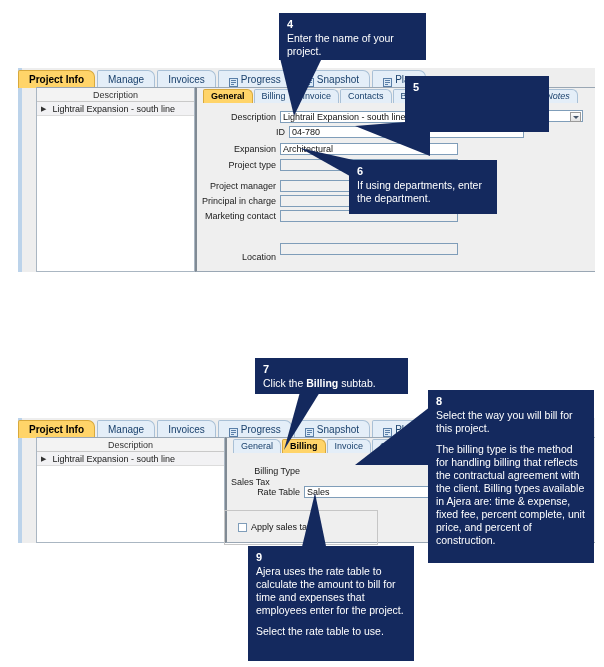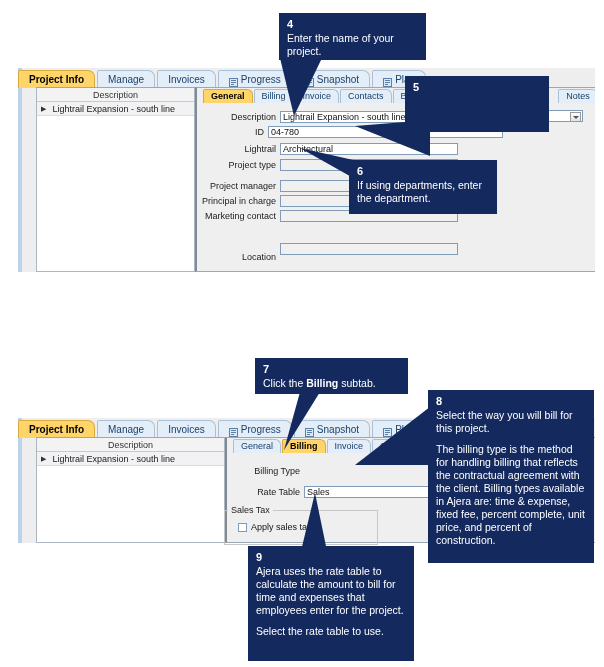--- a/index.html
+++ b/index.html
@@ -126,36 +126,36 @@
     </div>
   </div>
 
   <div class="formpane" style="left:177px;top:19px;width:399px;height:183px;">
     <div class="subtabbar" style="left:6px;top:0;">
         <div class="subtab active"><span>General</span></div>
         <div class="subtab"><span>Billing</span></div>
         <div class="subtab"><span>Invoice</span></div>
         <div class="subtab"><span>Contacts</span></div>
         <div class="subtab"><span>Beginning B</span></div>
-        <div class="subtab" style="margin-left: 100px;"><span>Notes</span></div>
+        <div class="subtab" style="margin-left: 80px; font-style: italic;"><span>Notes</span></div>
       </div>
   </div>
 </div>
 
 <div>
   <div class="frow" style="left:196px;top:110px;width:360px;">
     <div class="flabel" style="width:80px;">Description</div>
     <div class="finput" style="width:235px;">Lightrail Expansion - south line</div>
   </div>
-  <div class="frow" style="left:184px;top:125px;width:360px;">
+  <div class="frow" style="left:205px;top:125px;width:360px;">
     <div class="flabel" style="width:80px;">ID</div>
     <div class="finput" style="width:235px;">04-780</div>
   </div>
   <div class="frow" style="left:196px;top:142px;width:360px;">
-    <div class="flabel" style="width:80px;">Lightrail</div>
+    <div class="flabel" style="width:80px;">Expansion</div>
     <div class="finput" style="width:178px;">Architectural</div>
   </div>
   <div class="frow" style="left:196px;top:158px;width:360px;">
     <div class="flabel" style="width:80px;">Project type</div>
     <div class="finput gray" style="width:178px;"></div>
   </div>
   <div class="frow" style="left:196px;top:179px;width:360px;">
     <div class="flabel" style="width:80px;">Project manager</div>
     <div class="finput gray" style="width:178px;"></div>
   </div>
@@ -242,21 +242,21 @@
 <div>
   <div class="frow" style="left:222px;top:464px;width:340px;">
     <div class="flabel" style="width:78px;">Billing Type</div>
   </div>
   <div class="frow" style="left:222px;top:485px;width:340px;">
     <div class="flabel" style="width:78px;">Rate Table</div>
     <div class="finput" style="width:170px;">Sales</div>
   </div>
 
   <div class="groupbox" style="left:224px;top:510px;width:152px;height:33px;"></div>
-  <div class="grouplab" style="left:228px;top:505px;">Sales Tax</div>
+  <div class="grouplab" style="left:228px;top:477px;">Sales Tax</div>
   <div class="chkrow" style="left:238px;top:522px;">
     <span class="chk"></span>
     <span>Apply sales tax</span>
   </div>
 </div>
 
 <svg class="tail" style="left:280px;top:58px;width:70px;height:58px;">
   <polygon points="0,0 42,0 14,58" fill="#14295e"></polygon>
 </svg>
 <div class="callout" style="left:279px;top:13px;width:147px;height:47px;">

